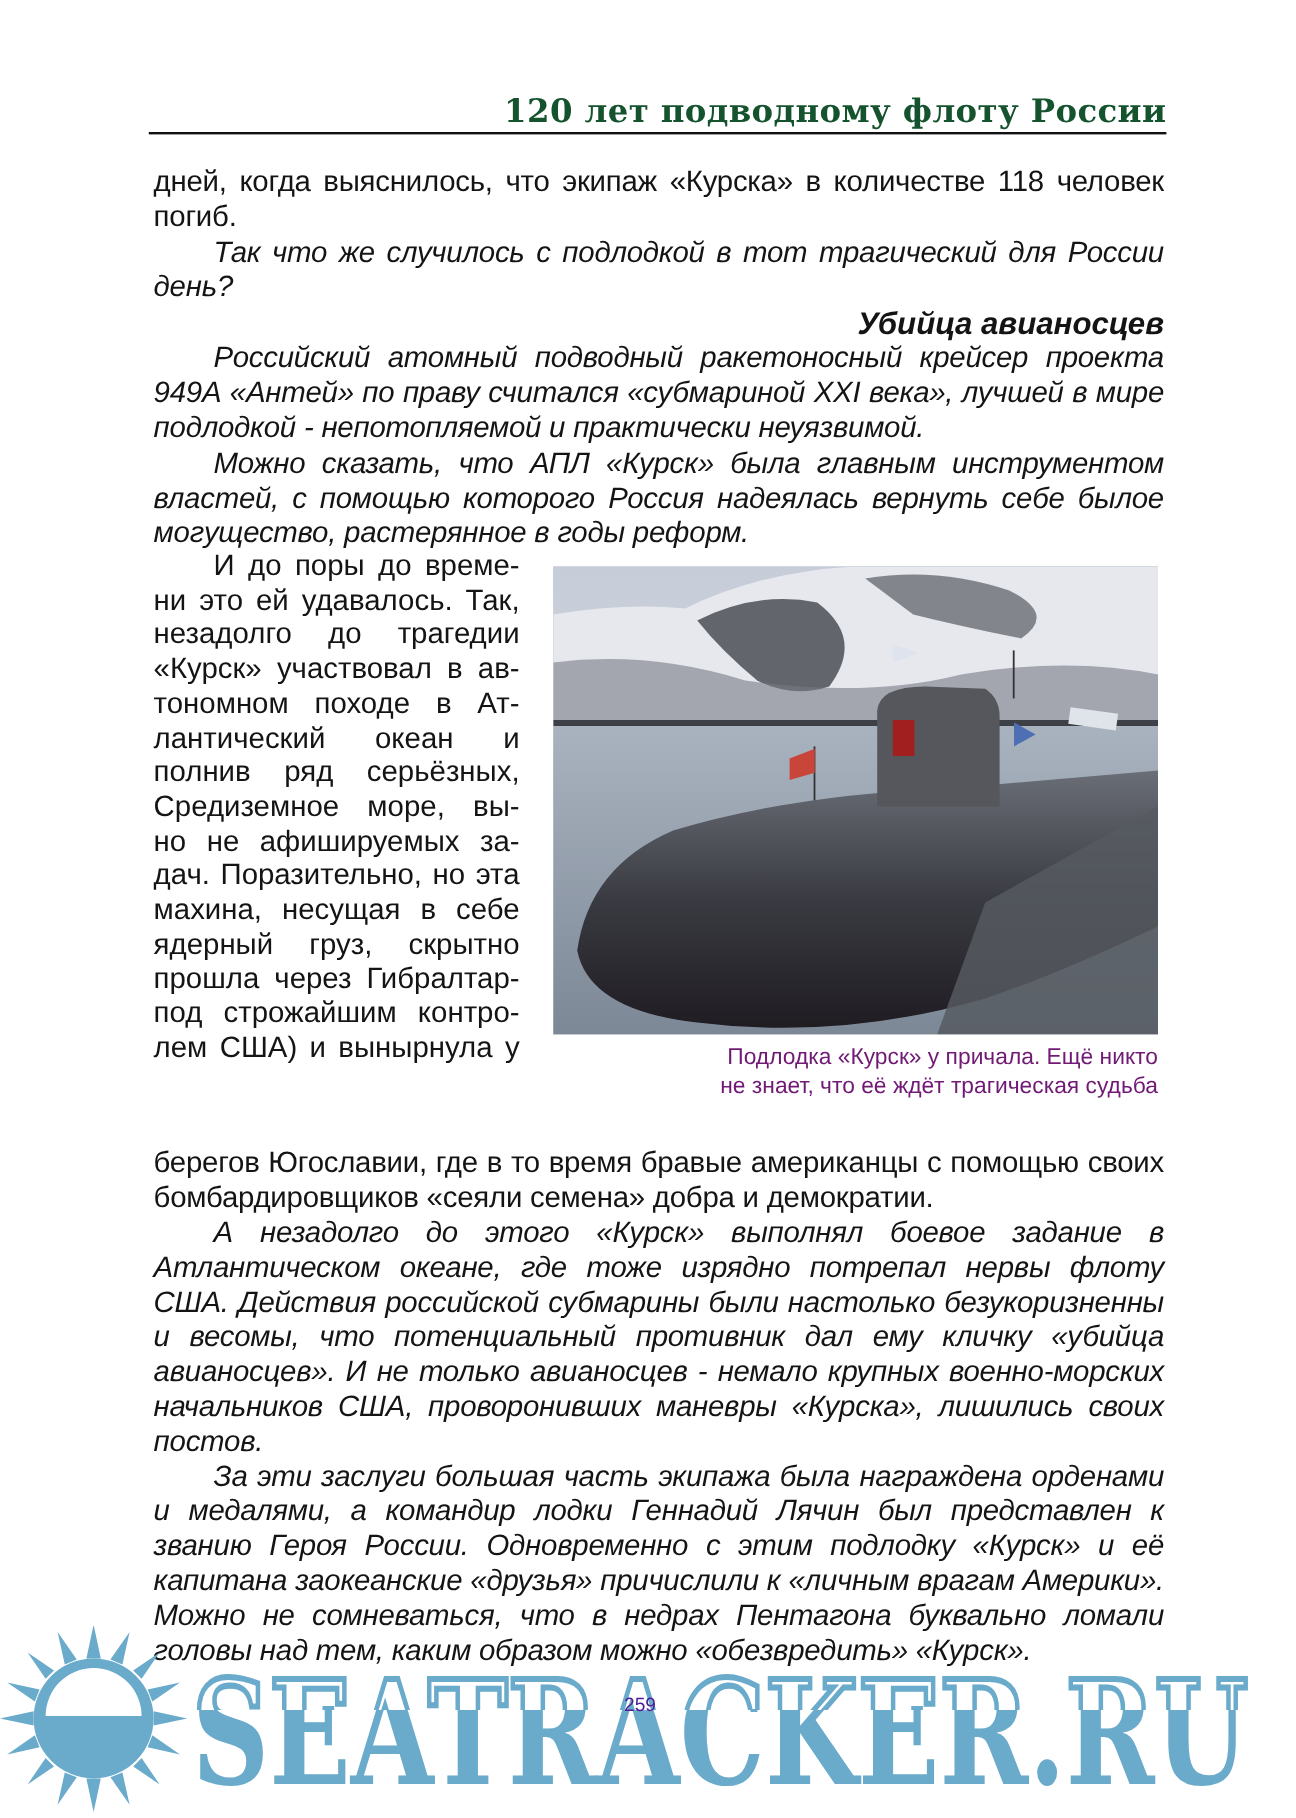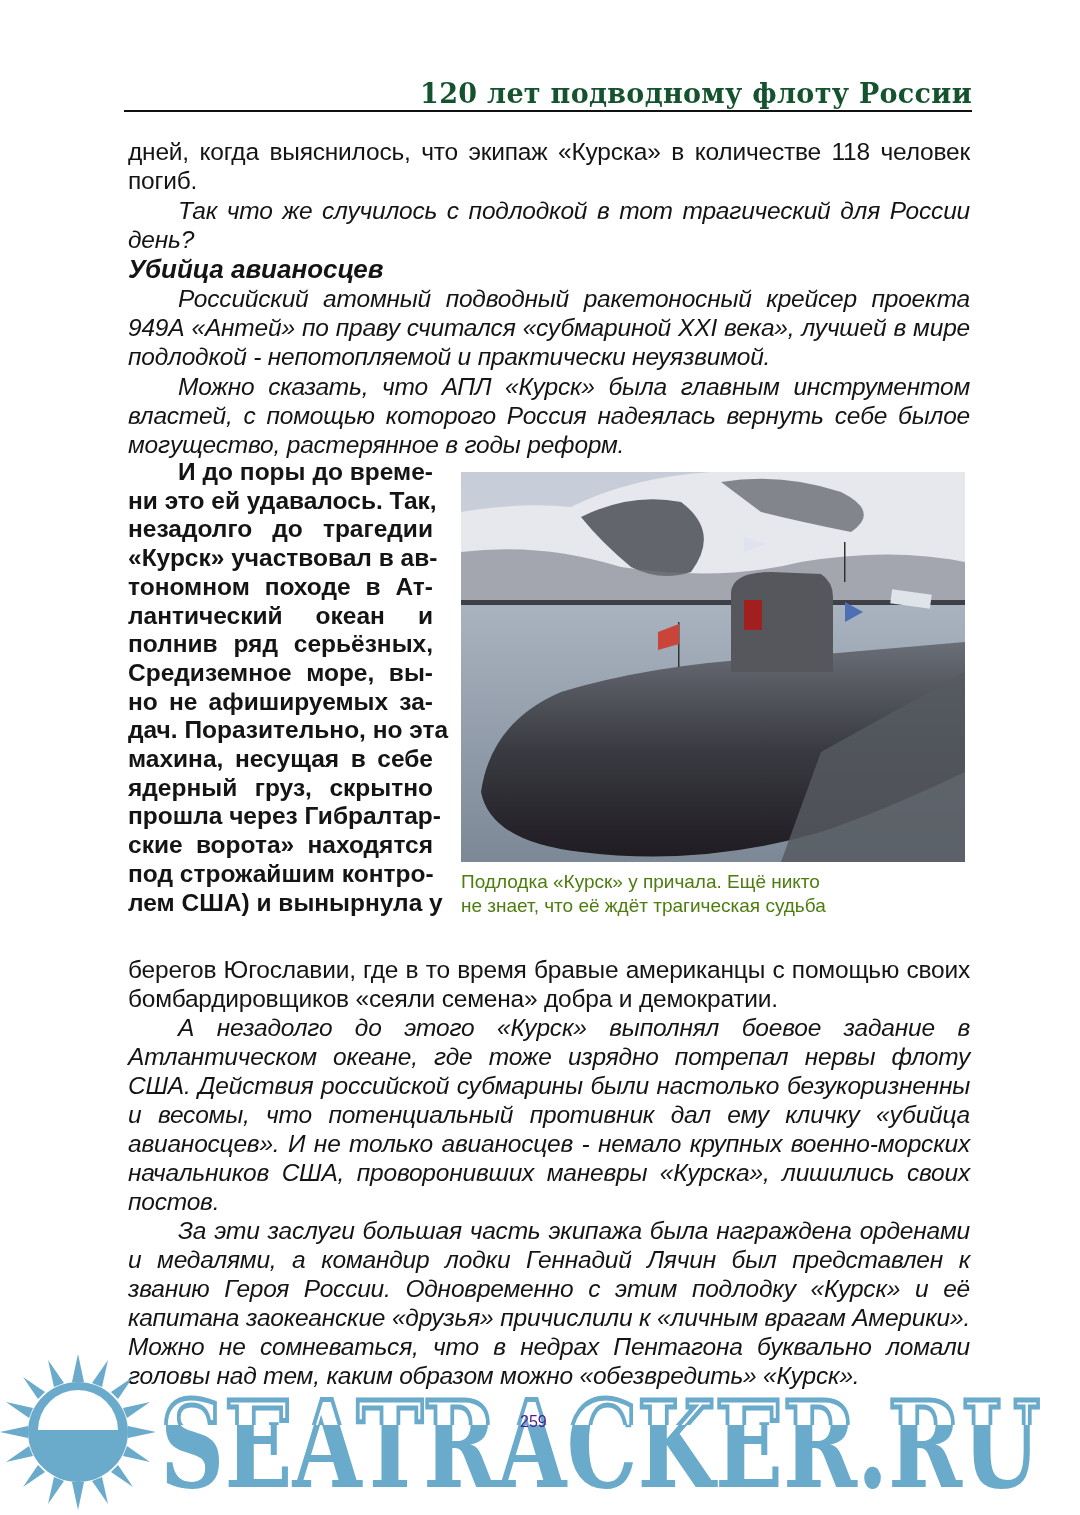--- a/index.html
+++ b/index.html
@@ -14,38 +14,38 @@
   }
   .head-rule { position: absolute; left: 124px; right: 108px; top: 110px; height: 2px; background: #111; }
 
   .para {
     position: absolute; left: 128px; width: 842px;
     font-size: 24.5px; line-height: 29px; text-align: justify; text-align-last: left;
     margin: 0; letter-spacing: -0.2px;
   }
   .indent { text-indent: 50px; font-style: italic; }
   .subhead {
-    position: absolute; left: 128px; width: 842px; top: 254px; text-align: left;
+    position: absolute; left: 128px; width: 842px; top: 254px; text-align: right;
     font-style: italic; font-size: 26px; line-height: 30px; margin: 0;
   }
   .narrow {
     position: absolute; left: 128px; width: 305px; top: 458px;
-    font-size: 24.5px; line-height: 28.7px; text-align: justify; margin: 0; font-weight: bold;
+    font-size: 24.5px; line-height: 28.7px; text-align: justify; margin: 0;
   }
   .narrow .ln { display: block; text-align: justify; text-align-last: justify; white-space: nowrap; }
   .narrow .ln.first { padding-left: 50px; }
 
   .photo {
     position: absolute; left: 461px; top: 472px; width: 504px; height: 390px; overflow: hidden;
     background: linear-gradient(180deg, #b9c1cf 0%, #c9ced8 20%, #8f97a3 48%, #b4bcc8 54%, #9aa5b1 70%, #7f8b97 100%);
   }
   .photo svg { display: block; }
   .caption {
-    position: absolute; left: 461px; width: 504px; top: 870px; text-align: left;
-    font-size: 19px; line-height: 24px; margin: 0; color: #4d7c0f;
+    position: absolute; left: 461px; width: 504px; top: 870px; text-align: right;
+    font-size: 19px; line-height: 24px; margin: 0; color: #701a75;
   }
 
   .watermark { position: absolute; left: 0; top: 1355px; width: 1080px; height: 160px; pointer-events: none; }
   .page-num {
     position: absolute; left: 520px; top: 1413px; font-size: 16px; color: #4c1d95;
     font-family: "Liberation Sans", sans-serif;
   }
 </style>
 </head>
 <body>
@@ -66,21 +66,20 @@
   <span class="ln">«Курск» участвовал в ав-</span>
   <span class="ln">тономном походе в Ат-</span>
   <span class="ln">лантический океан и</span>
   <span class="ln">полнив ряд серьёзных,</span>
   <span class="ln">Средиземное море, вы-</span>
   <span class="ln">но не афишируемых за-</span>
   <span class="ln">дач. Поразительно, но эта</span>
   <span class="ln">махина, несущая в себе</span>
   <span class="ln">ядерный груз, скрытно</span>
   <span class="ln">прошла через Гибралтар-</span>
-  <span class="ln">ские ворота» находятся</span>
   <span class="ln">под строжайшим контро-</span>
   <span class="ln">лем США) и вынырнула у</span>
 </div>
 
 <div class="photo">
   <svg width="504" height="390" viewBox="0 0 504 390" xmlns="http://www.w3.org/2000/svg">
     <defs>
       <linearGradient id="sky" x1="0" y1="0" x2="0" y2="1">
         <stop offset="0" stop-color="#c7cdd8"></stop>
           <stop offset="1" stop-color="#d9dde4"></stop>

